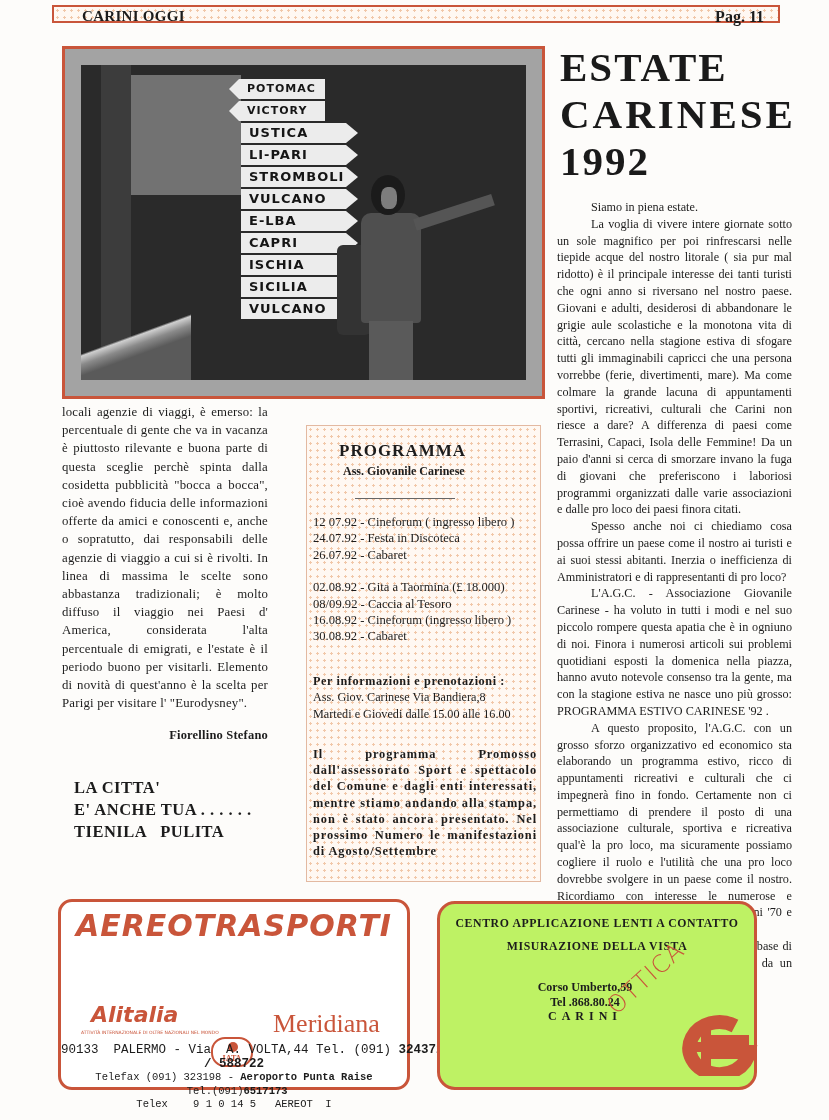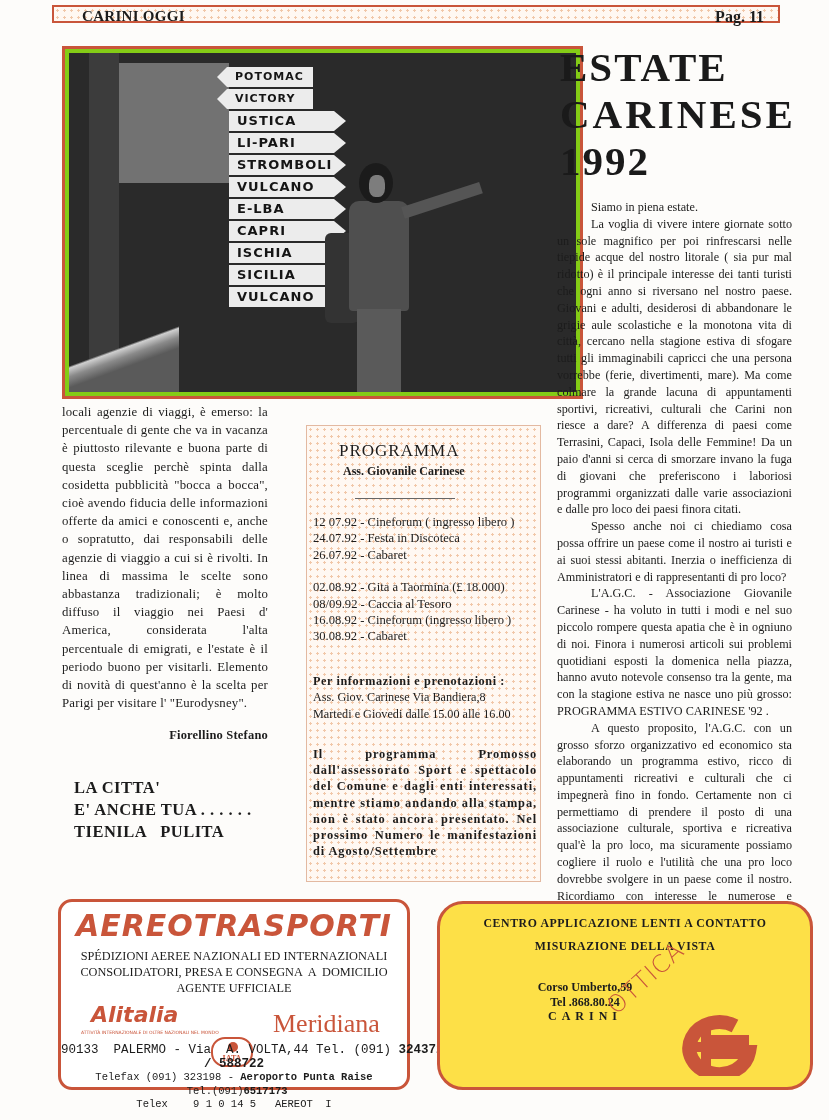--- a/index.html
+++ b/index.html
@@ -10,21 +10,21 @@
     background-color:#fff8f2;
     background-image: radial-gradient(circle, #f1c7a8 1.1px, transparent 1.4px);
     background-size: 7px 7px;
   }
   
   #header { left:52px; top:5px; width:728px; height:18px; border:2px solid #c9553a; box-sizing:border-box; }
   #header .title { position:absolute; left:28px; top:1px; font-weight:bold; font-size:15px; letter-spacing:0.3px; }
   #header .page { position:absolute; right:14px; top:1px; font-weight:bold; font-size:16px; }
 
   
-  #photo { left:62px; top:46px; width:521px; height:353px; border:3px solid #c9553a; box-sizing:border-box; padding:4px; background:#84cc16; }
+  #photo { left:62px; top:46px; width:483px; height:353px; border:3px solid #c9553a; box-sizing:border-box; padding:16px; background:#a3a3a3; }
   #photo .inner { width:100%; height:100%; background:#2a2a2a; position:relative; overflow:hidden; }
   .sky { position:absolute; left:40px; top:10px; width:120px; height:120px; background:#9a9a9a; opacity:.65; }
   .tree { position:absolute; left:20px; top:0; width:30px; height:100%; background:#3c3c3c; }
   .road { position:absolute; left:0; bottom:0; width:110px; height:70px; background:linear-gradient(160deg, transparent 40%, #cfcfcf 42%, #8a8a8a 50%, #5a5a5a 60%); }
   .signpost { position:absolute; left:160px; top:14px; width:105px; }
   .sign { position:relative; height:20px; margin-bottom:2px; background:#ececec; color:#151515;
           font-family:"DejaVu Sans", sans-serif; font-weight:bold; font-size:13px; line-height:20px; padding-left:8px; letter-spacing:1px; }
   .sign.right::after { content:""; position:absolute; right:-12px; top:0; border-left:12px solid #ececec; border-top:10px solid transparent; border-bottom:10px solid transparent; }
   .sign.left { margin-left:-2px; width:78px; font-size:11px; }
   .sign.left::before { content:""; position:absolute; left:-10px; top:0; border-right:10px solid #ececec; border-top:10px solid transparent; border-bottom:10px solid transparent; }
@@ -47,21 +47,21 @@
 
   
   #leftcol { left:62px; top:403px; width:206px; font-size:12.8px; line-height:18.2px; text-align:justify; letter-spacing:0.2px; }
   #leftcol p { margin:0; }
   #leftcol .author { text-align:right; font-weight:bold; margin-top:14px; padding-right:0; font-size:12.5px; }
 
   #slogan { left:74px; top:777px; font-weight:bold; font-size:16.5px; line-height:22px; letter-spacing:0.5px; }
 
   
   #prog { left:306px; top:425px; width:235px; height:457px; border:1px solid #e3b9a1; box-sizing:border-box; }
-  #prog .ptitle { position:absolute; left:32px; top:15px; font-weight:normal; font-size:17px; letter-spacing:1px; }
+  #prog .ptitle { position:absolute; left:32px; top:15px; font-weight:bold; font-size:17px; letter-spacing:1px; }
   #prog .psub { position:absolute; left:36px; top:38px; font-weight:bold; font-size:12px; }
   #prog .rule { position:absolute; left:48px; top:72px; width:100px; border-top:1px solid #666; }
   #prog .list { position:absolute; left:6px; top:88px; font-size:12.6px; line-height:16.4px; }
   #prog .list .gap { height:16px; }
   #prog .info { position:absolute; left:6px; top:247px; width:224px; font-size:12.2px; line-height:16.4px; }
   #prog .info .h { font-weight:bold; letter-spacing:0.6px; }
   #prog .note { position:absolute; left:6px; top:320px; width:224px; font-weight:bold; font-size:12.4px; line-height:16.2px; letter-spacing:0.9px; text-align:justify; }
 
   
   #ad1 { left:58px; top:899px; width:352px; height:191px; border:3px solid #c9553a; border-radius:14px; box-sizing:border-box; background:#fff; }
@@ -69,21 +69,21 @@
   #ad1 .lines { position:absolute; left:0; top:46px; width:100%; text-align:center; font-size:12.3px; line-height:16px; }
   #ad1 .alitalia { position:absolute; left:30px; top:100px; font-family:"DejaVu Sans", sans-serif; font-weight:bold; font-style:italic; font-size:22px; color:#c9553a; }
   #ad1 .alitalia-sub { position:absolute; left:20px; top:128px; font-family:"DejaVu Sans", sans-serif; font-size:4.5px; color:#c9553a; }
   #ad1 .iata { position:absolute; left:150px; top:104px; width:42px; height:30px; border:2px solid #c9553a; border-radius:14px; box-sizing:border-box; text-align:center; font-size:8px; font-weight:bold; color:#c9553a; padding-top:15px;margin-top:31px; }
   #ad1 .iata .globe { position:absolute; left:15px; top:3px; width:10px; height:10px; border-radius:50%; background:#c9553a; }
   #ad1 .meridiana { position:absolute; left:212px; top:107px; font-size:26px; color:#c9553a; }
   #ad1 .addr { position:absolute; left:0; top:142px; width:100%; text-align:center; font-size:11.5px; line-height:13.5px;font-family:Liberation Mono, monospace; }
   #ad1 .addr b { font-weight:bold; }
 
   
-  #ad2 { left:437px; top:901px; width:376px; height:189px; border:3px solid #c9553a; border-radius:26px; box-sizing:border-box; background:#fde047; }
+  #ad2 { left:437px; top:901px; width:320px; height:189px; border:3px solid #c9553a; border-radius:18px; box-sizing:border-box; background:#bef264; }
   #ad2 .l1 { position:absolute; left:0; top:12px; width:100%; text-align:center; font-weight:bold; font-size:11.8px; letter-spacing:0.6px; }
   #ad2 .l2 { position:absolute; left:0; top:35px; width:100%; text-align:center; font-weight:bold; font-size:11.8px; letter-spacing:0.6px; }
   #ad2 .addr { position:absolute; left:80px; top:76px; width:130px; text-align:center; font-weight:bold; font-size:12px; line-height:14.5px; }
   #ad2 .addr .city { letter-spacing:5px; }
   #ad2 .ottica { position:absolute; left:180px; top:88px; font-family:"DejaVu Sans", sans-serif; font-size:24px; color:#c9553a; transform:rotate(-42deg); transform-origin:left bottom; letter-spacing:1px; font-weight:300; }
   #ad2 .logo { position:absolute; left:225px; top:108px; width:96px; height:64px; }
 </style>
 </head>
 <body>
 
@@ -165,25 +165,20 @@
   <div class="info">
     <div class="h">Per informazioni e prenotazioni :</div>
     <div>Ass. Giov. Carinese Via Bandiera,8</div>
     <div>Martedi e Giovedi dalle 15.00 alle 16.00</div>
   </div>
   <div class="note">Il programma Promosso dall'assessorato Sport e spettacolo del Comune e dagli enti interessati, mentre stiamo andando alla stampa, non è stato ancora presentato. Nel prossimo Numero le manifestazioni di Agosto/Settembre</div>
 </div>
 
 <div id="ad1" class="abs">
   <div class="brand">AEREOTRASPORTI</div>
-  <div class="lines">
-    <div>SPÉDIZIONI AEREE NAZIONALI ED INTERNAZIONALI</div>
-    <div style="white-space:pre;">CONSOLIDATORI, PRESA E CONSEGNA  A  DOMICILIO</div>
-    <div>AGENTE UFFICIALE</div>
-  </div>
   <div class="alitalia">Alitalia</div>
   <div class="alitalia-sub">ATTIVITÀ INTERNAZIONALE DI OLTRE NAZIONALI NEL MONDO</div>
   <div class="iata">
     <span class="globe"></span>
     <span>IATA</span>
   </div>
   <div class="meridiana">Meridiana</div>
   <div class="addr">
     <div style="font-size:12.5px;">
       <span style="white-space:pre;">90133  PALERMO - Via  A. VOLTA,44 Tel. (091) </span><b>324372 / 588722</b>

